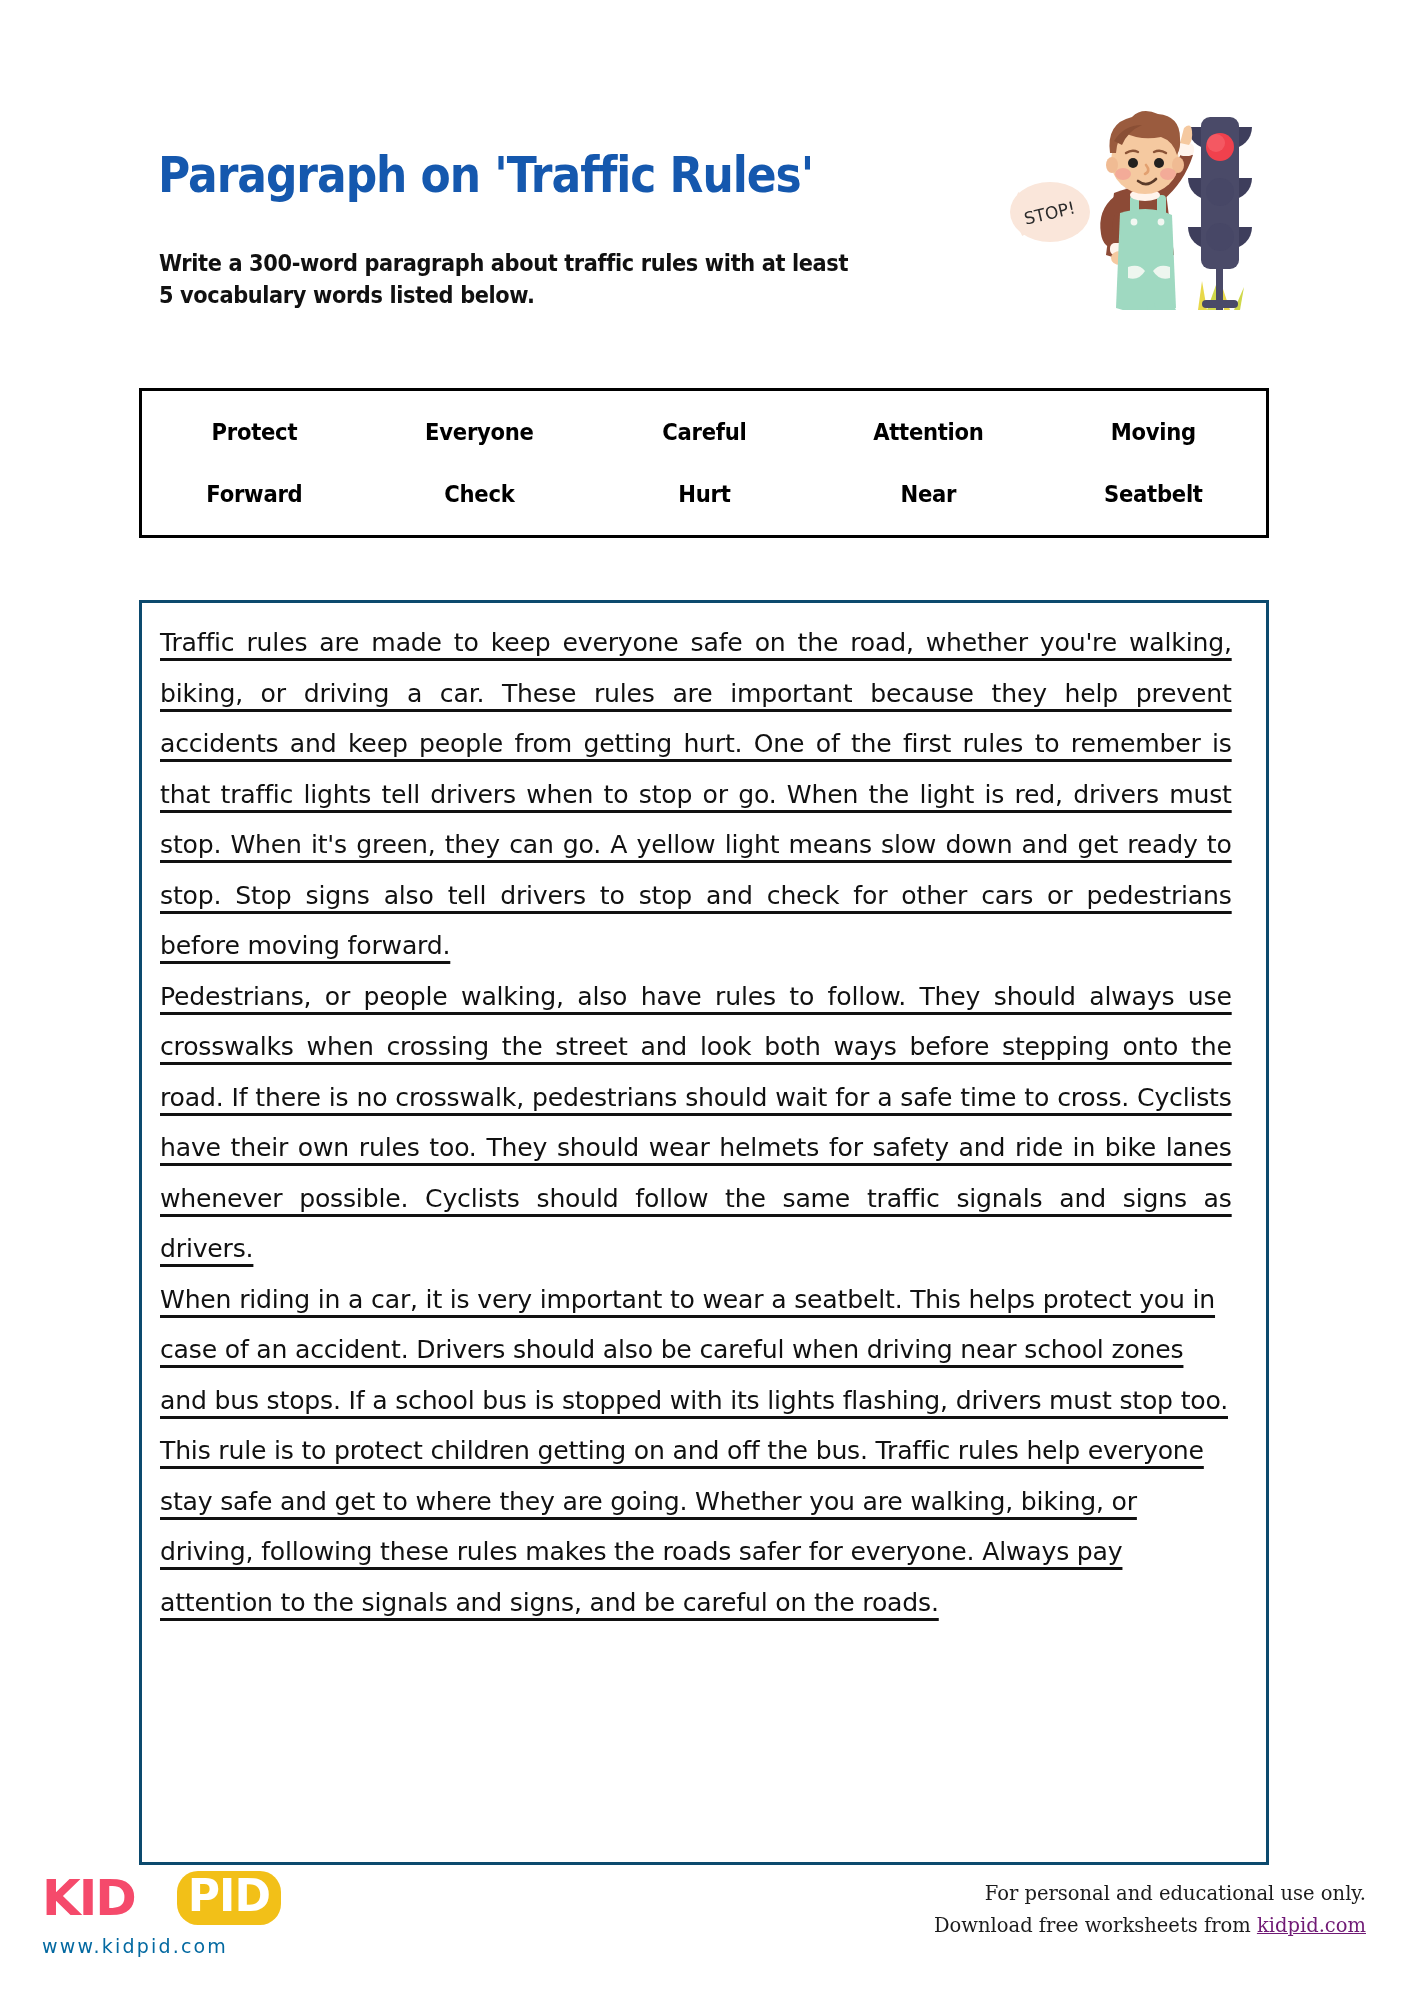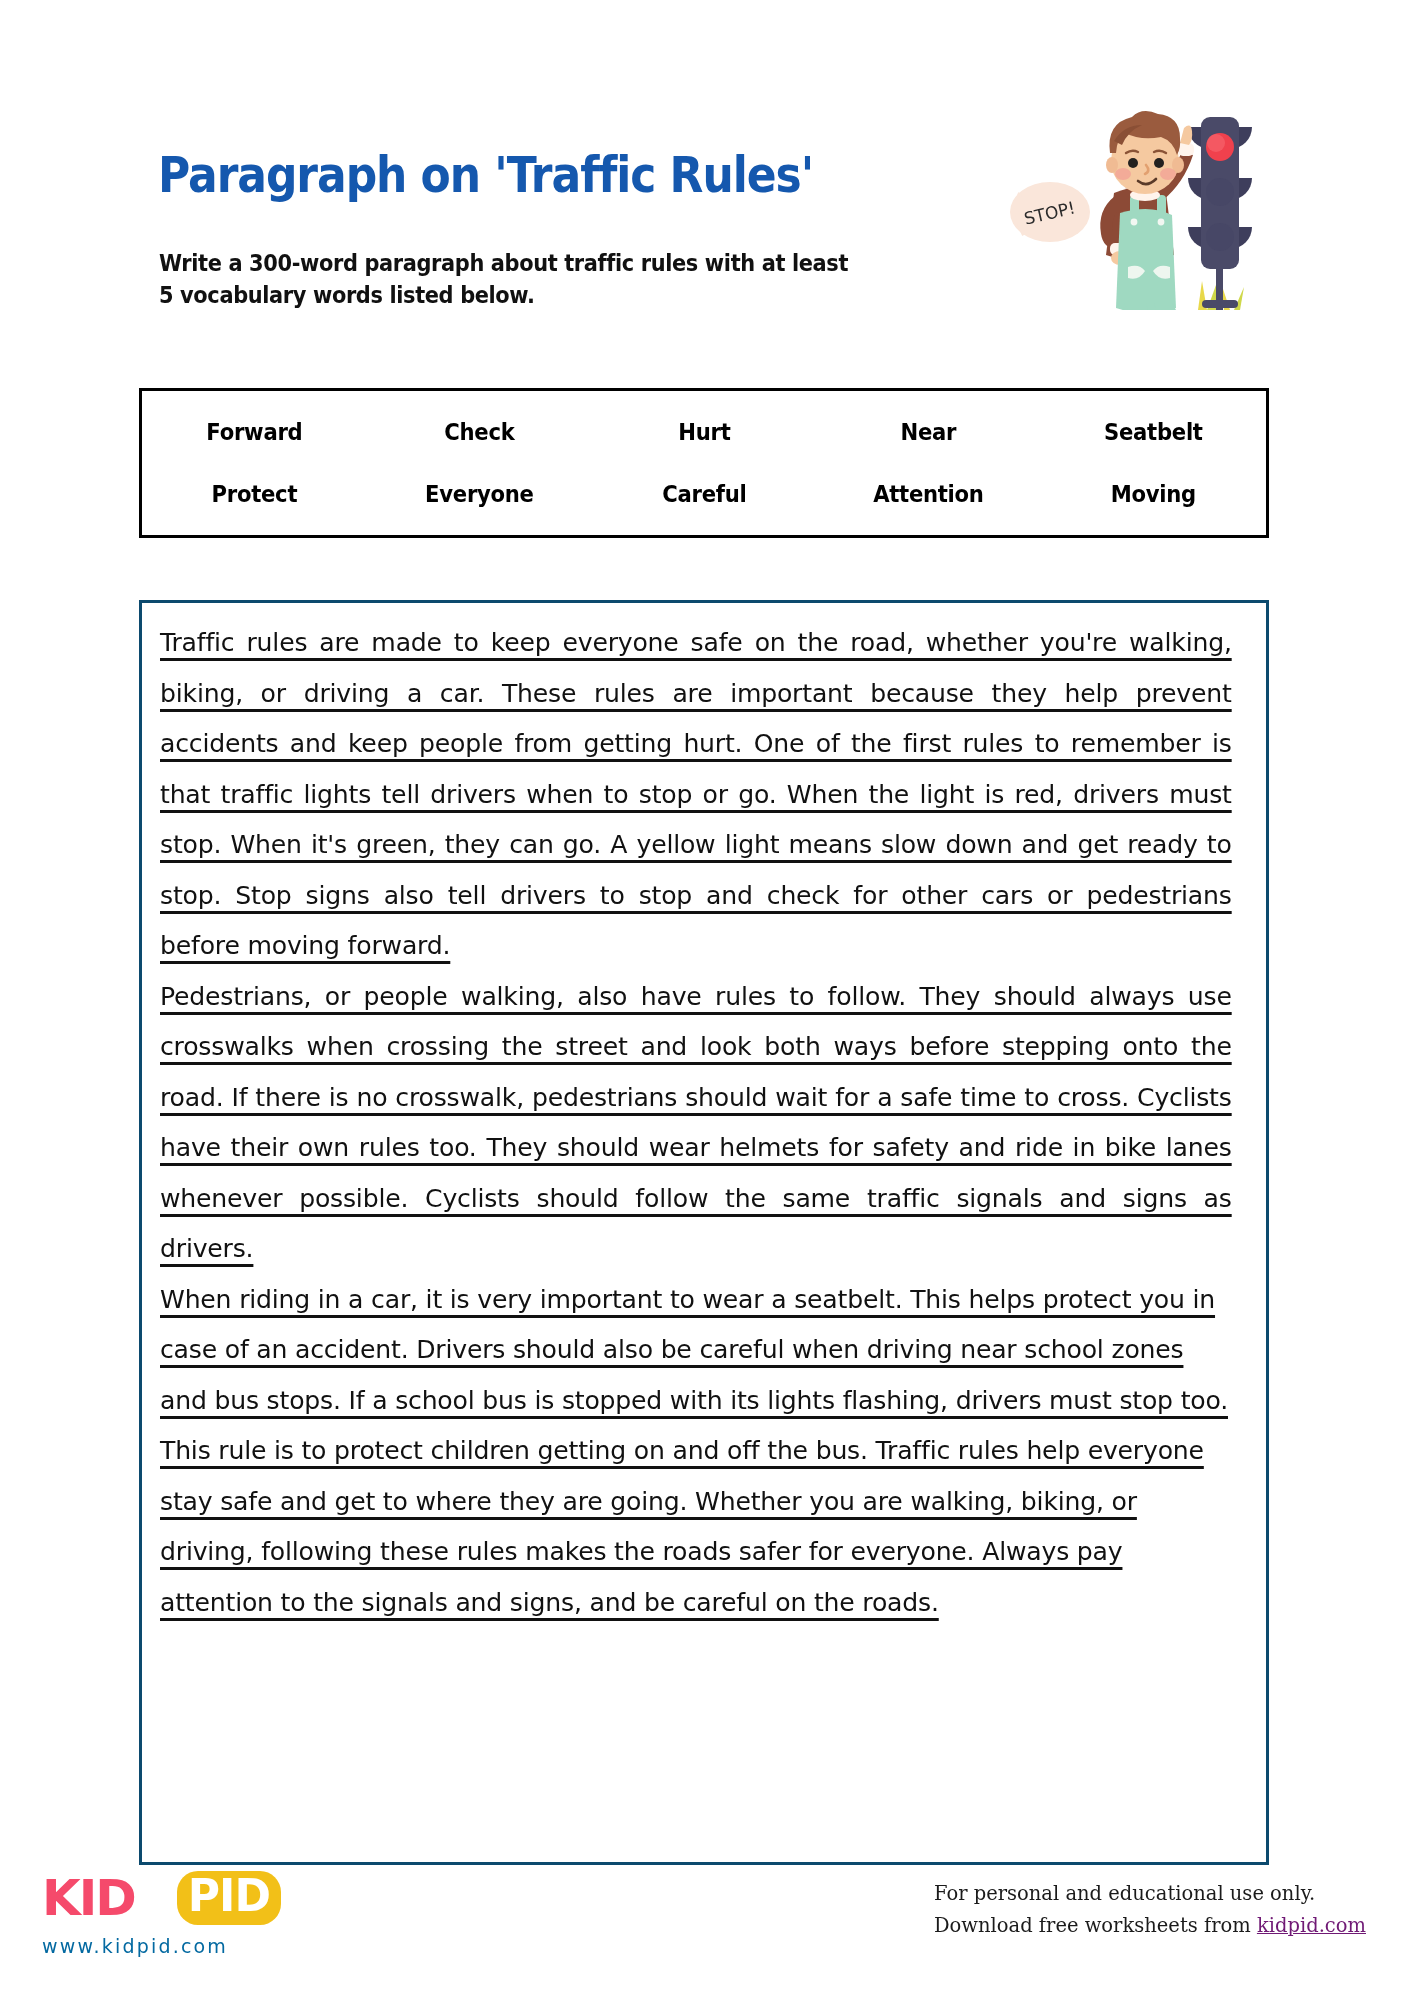--- a/index.html
+++ b/index.html
@@ -162,20 +162,21 @@
     font-family: "DejaVu Sans", sans-serif;
     font-size: 19px;
     color: #0369a1;
     letter-spacing: 2.2px;
     margin-top: 9px;
   }
   .footer-right {
     position: absolute;
     right: 48px;
     top: 18px;
+    text-align: right;
     font-family: "DejaVu Serif", serif;
     font-size: 19.5px;
     color: #1b1b1b;
     line-height: 1.62;
   }
   .footer-link {
     text-decoration: underline;
     color: #701a75;
   }
 </style>
@@ -259,32 +260,32 @@
 
         <path d="M122 208 l4 7 h20 l-2 -7 z" fill="#9fd9c1"></path>
         <path d="M152 208 l2 7 h20 l-4 -7 z" fill="#9fd9c1"></path>
       </g>
     </svg>
   </div>
 </div>
 
 <div class="vocab-box">
   <div class="vocab-row">
+    <div class="vocab-cell">Protect</div>
+    <div class="vocab-cell">Everyone</div>
+    <div class="vocab-cell">Careful</div>
+    <div class="vocab-cell">Attention</div>
+    <div class="vocab-cell">Moving</div>
+  </div>
+  <div class="vocab-row">
     <div class="vocab-cell">Forward</div>
     <div class="vocab-cell">Check</div>
     <div class="vocab-cell">Hurt</div>
     <div class="vocab-cell">Near</div>
     <div class="vocab-cell">Seatbelt</div>
-  </div>
-  <div class="vocab-row">
-    <div class="vocab-cell">Protect</div>
-    <div class="vocab-cell">Everyone</div>
-    <div class="vocab-cell">Careful</div>
-    <div class="vocab-cell">Attention</div>
-    <div class="vocab-cell">Moving</div>
   </div>
 </div>
 
 <div class="text-box">
   <p class="para">Traffic rules are made to keep everyone safe on the road, whether you're walking, biking, or driving a car. These rules are important because they help prevent accidents and keep people from getting hurt. One of the first rules to remember is that traffic lights tell drivers when to stop or go. When the light is red, drivers must stop. When it's green, they can go. A yellow light means slow down and get ready to stop. Stop signs also tell drivers to stop and check for other cars or pedestrians before moving forward.</p>
   <p class="para">Pedestrians, or people walking, also have rules to follow. They should always use crosswalks when crossing the street and look both ways before stepping onto the road. If there is no crosswalk, pedestrians should wait for a safe time to cross. Cyclists have their own rules too. They should wear helmets for safety and ride in bike lanes whenever possible. Cyclists should follow the same traffic signals and signs as drivers.</p>
   <p class="para">When riding in a car, it is very important to wear a seatbelt. This helps protect you in case of an accident. Drivers should also be careful when driving near school zones and bus stops. If a school bus is stopped with its lights flashing, drivers must stop too. This rule is to protect children getting on and off the bus. Traffic rules help everyone stay safe and get to where they are going. Whether you are walking, biking, or driving, following these rules makes the roads safer for everyone. Always pay attention to the signals and signs, and be careful on the roads.</p>
 </div>
 
 <div class="footer">

